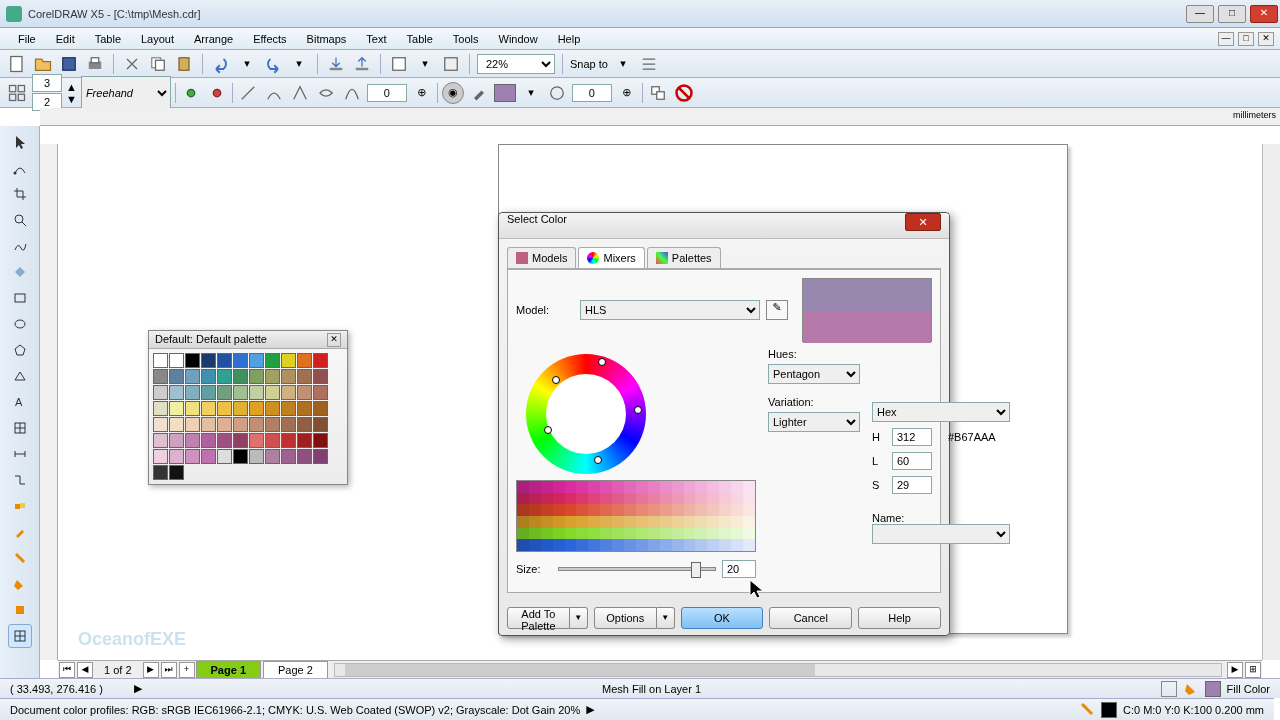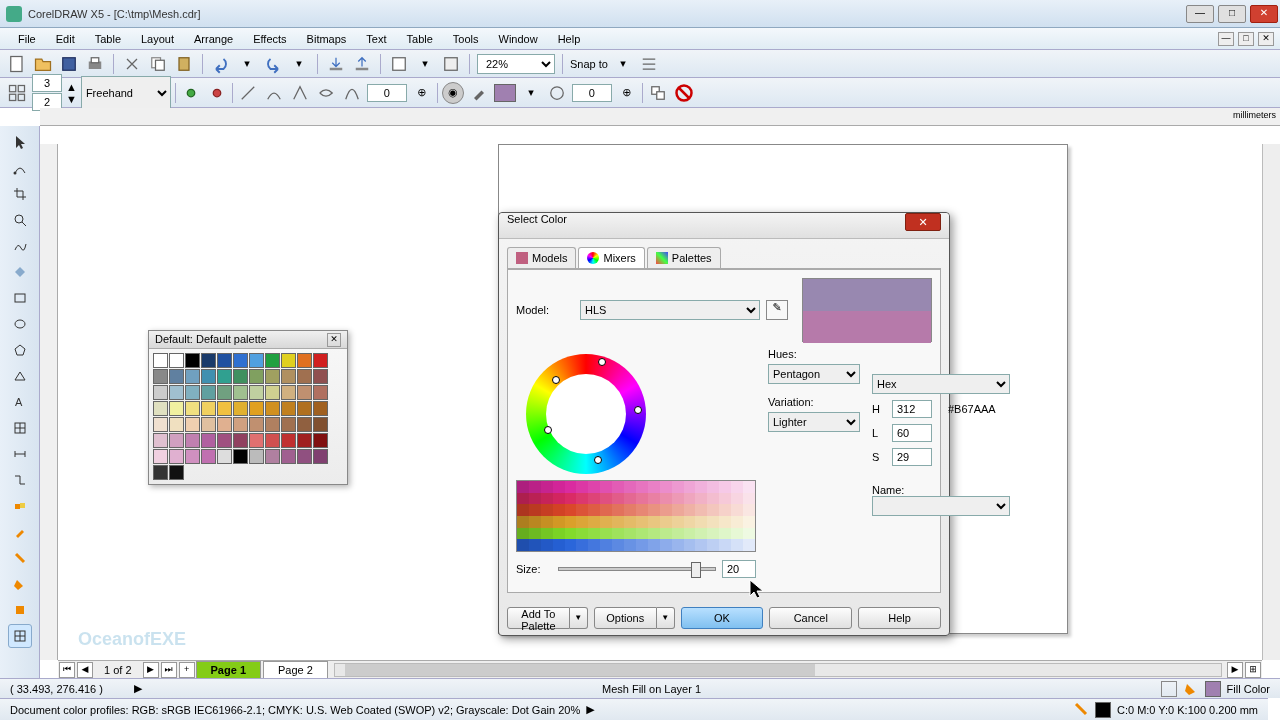--- a/index.html
+++ b/index.html
@@ -21,21 +21,21 @@
 
 
 .toolbar { height: 28px; background: linear-gradient(#f0f4f8, #dde8f2); border-bottom: 1px solid #aac; display: flex; align-items: center; padding: 0 6px; gap: 4px; }
 .toolbar .btn { width: 22px; height: 22px; border: 1px solid transparent; display: flex; align-items: center; justify-content: center; border-radius: 3px; }
 .toolbar .sep { width: 1px; height: 20px; background: #aac; margin: 0 3px; }
 .toolbar select, .toolbar input { height: 20px; border: 1px solid #8aa; background: #fff; padding: 0 4px; }
 .toolbar .zoom { width: 78px; }
 
 .propbar { height: 30px; background: linear-gradient(#f0f4f8, #dde8f2); border-bottom: 1px solid #aac; display: flex; align-items: center; padding: 0 6px; gap: 4px; }
 .propbar input { width: 30px; height: 18px; border: 1px solid #8aa; text-align: center; }
-.propbar select { height: 34px; border: 1px solid #8aa; width: 90px; }
+.propbar select { height: 34px; border: 1px solid #8aa; width: 90px; font-style: italic; }
 .propbar .btn { width: 22px; height: 22px; border: 1px solid transparent; display: flex; align-items: center; justify-content: center; }
 .propbar .color-swatch { width: 22px; height: 18px; background: #a080b0; border: 1px solid #666; }
 
 
 .ruler-h { height: 18px; background: #f0f0f0; border-bottom: 1px solid #aaa; margin-left: 40px; position: relative; font-size: 9px; display: flex; }
 .ruler-v { width: 18px; background: #f0f0f0; border-right: 1px solid #aaa; position: absolute; left: 40px; top: 144px; bottom: 60px; }
 .ruler-unit { position: absolute; right: 4px; top: 2px; font-size: 9px; }
 
 
 .toolbox { width: 40px; background: linear-gradient(90deg, #e8f0f8, #d8e4f0); border-right: 1px solid #aac; position: absolute; left: 0; top: 126px; bottom: 42px; display: flex; flex-direction: column; align-items: center; padding-top: 4px; gap: 2px; }
@@ -95,21 +95,21 @@
 .page-nav .ptab.active { background: #84cc16; font-weight: bold; }
 .page-nav .hscroll { flex: 1; height: 14px; background: #e8e8e8; border: 1px solid #bbb; margin: 0 4px; position: relative; }
 .page-nav .hscroll .thumb { position: absolute; left: 10px; width: 470px; height: 100%; background: #ccc; }
 
 .status1 { position: absolute; bottom: 22px; left: 0; right: 0; height: 20px; background: linear-gradient(#f0f4f8, #e0e8f0); border-top: 1px solid #aac; display: flex; align-items: center; padding: 0 10px; }
 .status1 .coords { width: 120px; }
 .status1 .center { flex: 1; text-align: center; }
 .status1 .right { display: flex; align-items: center; gap: 6px; }
 .status1 .fc-swatch { width: 16px; height: 16px; background: #a080b0; border: 1px solid #666; }
 
-.status2 { position: absolute; bottom: 0; left: 0; right: 12px; height: 22px; background: linear-gradient(#f0f4f8, #e0e8f0); border-top: 1px solid #aac; display: flex; align-items: center; padding: 0 10px; justify-content: space-between; }
+.status2 { position: absolute; bottom: 0; left: 0; right: 6px; height: 22px; background: linear-gradient(#f0f4f8, #e0e8f0); border-top: 1px solid #aac; display: flex; align-items: center; padding: 0 10px; justify-content: space-between; }
 .status2 .right { margin-left: auto; display: flex; align-items: center; gap: 6px; }
 .status2 .oc-swatch { width: 16px; height: 16px; background: #000; border: 1px solid #666; }
 
 .vscroll { position: absolute; right: 0; top: 144px; bottom: 60px; width: 18px; background: #eee; border-left: 1px solid #bbb; }
 </style>
 </head>
 <body>
 
 <div class="titlebar">
   <div class="app-icon"></div>
@@ -699,21 +699,21 @@
             <input type="text" style="width: 34px;" value="20">
           </div>
         </div>
         <div style="flex:1;">
           <div style="margin-bottom:4px;"><span>Hues:</span></div>
           <select style="width:92px;"><option>Pentagon</option></select>
           <div style="margin:12px 0 4px;"><span>Variation:</span></div>
           <select style="width:92px;"><option>Lighter</option></select>
         </div>
         <div style="width:140px;">
-          <div class="row" style="margin-top:26px;">
+          <div class="row" style="margin-top:54px;">
             <select style="width:58px;"><option>Hex</option></select>
           </div>
           <div class="row">
             <label style="width:14px;">H</label>
             <input type="text" style="width: 40px;" value="312">
             <span style="flex:1;padding-left:10px;">#B67AAA</span>
           </div>
           <div class="row">
             <label style="width:14px;">L</label>
             <input type="text" style="width: 40px;" value="60">

